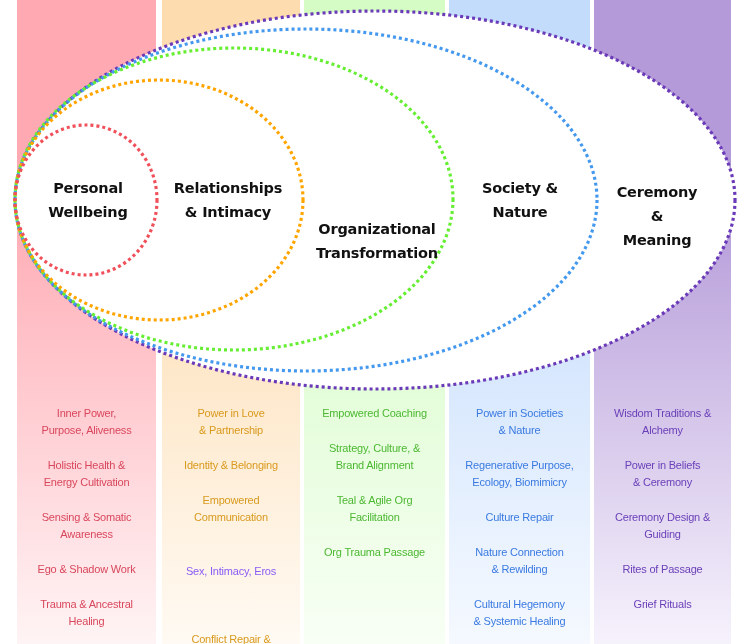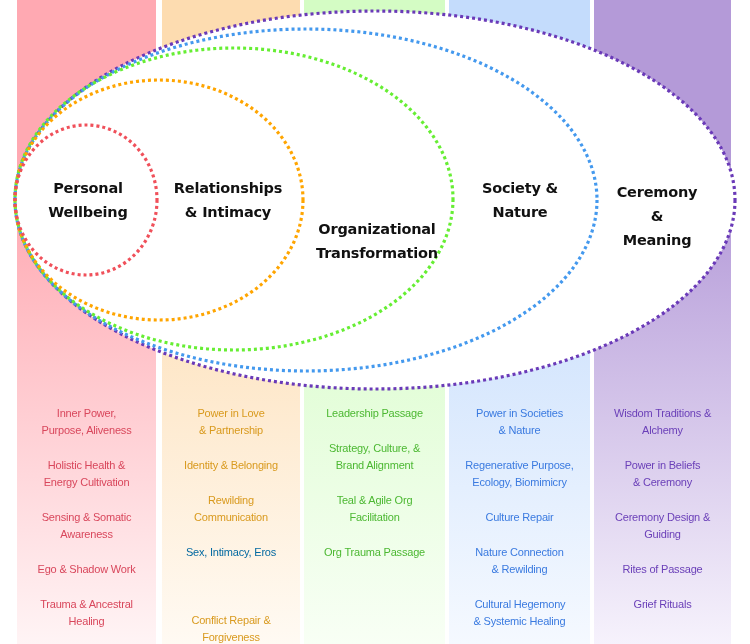--- a/index.html
+++ b/index.html
@@ -32,49 +32,49 @@
     <div class="item" style="color: rgb(217, 71, 92);">Trauma &amp; Ancestral
 Healing</div>
   </div>
 </div>
 <div class="col" id="col-1" style="left:162px;width:138px;">
   <div class="col-bg" style="background: linear-gradient(rgb(253, 220, 176) 0%, rgb(253, 220, 176) 30%, rgb(255, 250, 243) 100%);"></div>
   <div class="items">
     <div class="item" style="color: rgb(217, 154, 30);">Power in Love
 &amp; Partnership</div>
     <div class="item" style="color: rgb(217, 154, 30);">Identity &amp; Belonging</div>
-    <div class="item" style="color: rgb(217, 154, 30);">Rewilding
+    <div class="item" style="color: rgb(217, 154, 30);">Empowered
 Communication</div>
-    <div class="item" style="color: #0369a1;">Sex, Intimacy, Eros</div>
+    <div class="item" style="color: #8b5cf6; margin-top: 19px;">Sex, Intimacy, Eros</div>
     <div class="item" style="color: rgb(217, 154, 30); margin-top: 33px;">Conflict Repair &amp;
 Forgiveness</div>
   </div>
 </div>
 <div class="col" id="col-2" style="left:304px;width:141px;">
   <div class="col-bg" style="background: linear-gradient(rgb(212, 252, 196) 0%, rgb(212, 252, 196) 30%, rgb(248, 255, 245) 100%);"></div>
   <div class="items">
-    <div class="item" style="color: rgb(76, 184, 50);">Leadership Passage</div>
+    <div class="item" style="color: rgb(76, 184, 50);">Empowered Coaching</div>
     <div class="item" style="color: rgb(76, 184, 50);">Strategy, Culture, &amp;
 Brand Alignment</div>
     <div class="item" style="color: rgb(76, 184, 50);">Teal &amp; Agile Org
 Facilitation</div>
     <div class="item" style="color: rgb(76, 184, 50);">Org Trauma Passage</div>
   </div>
 </div>
 <div class="col" id="col-3" style="left:449px;width:141px;">
   <div class="col-bg" style="background: linear-gradient(rgb(196, 220, 252) 0%, rgb(196, 220, 252) 30%, rgb(245, 249, 255) 100%);"></div>
   <div class="items">
     <div class="item" style="color: rgb(58, 122, 224);">Power in Societies
 &amp; Nature</div>
     <div class="item" style="color: rgb(58, 122, 224);">Regenerative Purpose,
 Ecology, Biomimicry</div>
     <div class="item" style="color: rgb(58, 122, 224);">Culture Repair</div>
     <div class="item" style="color: rgb(58, 122, 224);">Nature Connection
 &amp; Rewilding</div>
-    <div class="item" style="color: rgb(58, 122, 224); text-align: right;">Cultural Hegemony
+    <div class="item" style="color: rgb(58, 122, 224);">Cultural Hegemony
 &amp; Systemic Healing</div>
   </div>
 </div>
 <div class="col" id="col-4" style="left:594px;width:137px;">
   <div class="col-bg" style="background: linear-gradient(rgb(180, 154, 216) 0%, rgb(180, 154, 216) 30%, rgb(246, 242, 252) 100%);"></div>
   <div class="items">
     <div class="item" style="color: rgb(106, 63, 184);">Wisdom Traditions &amp;
 Alchemy</div>
     <div class="item" style="color: rgb(106, 63, 184);">Power in Beliefs
 &amp; Ceremony</div>

